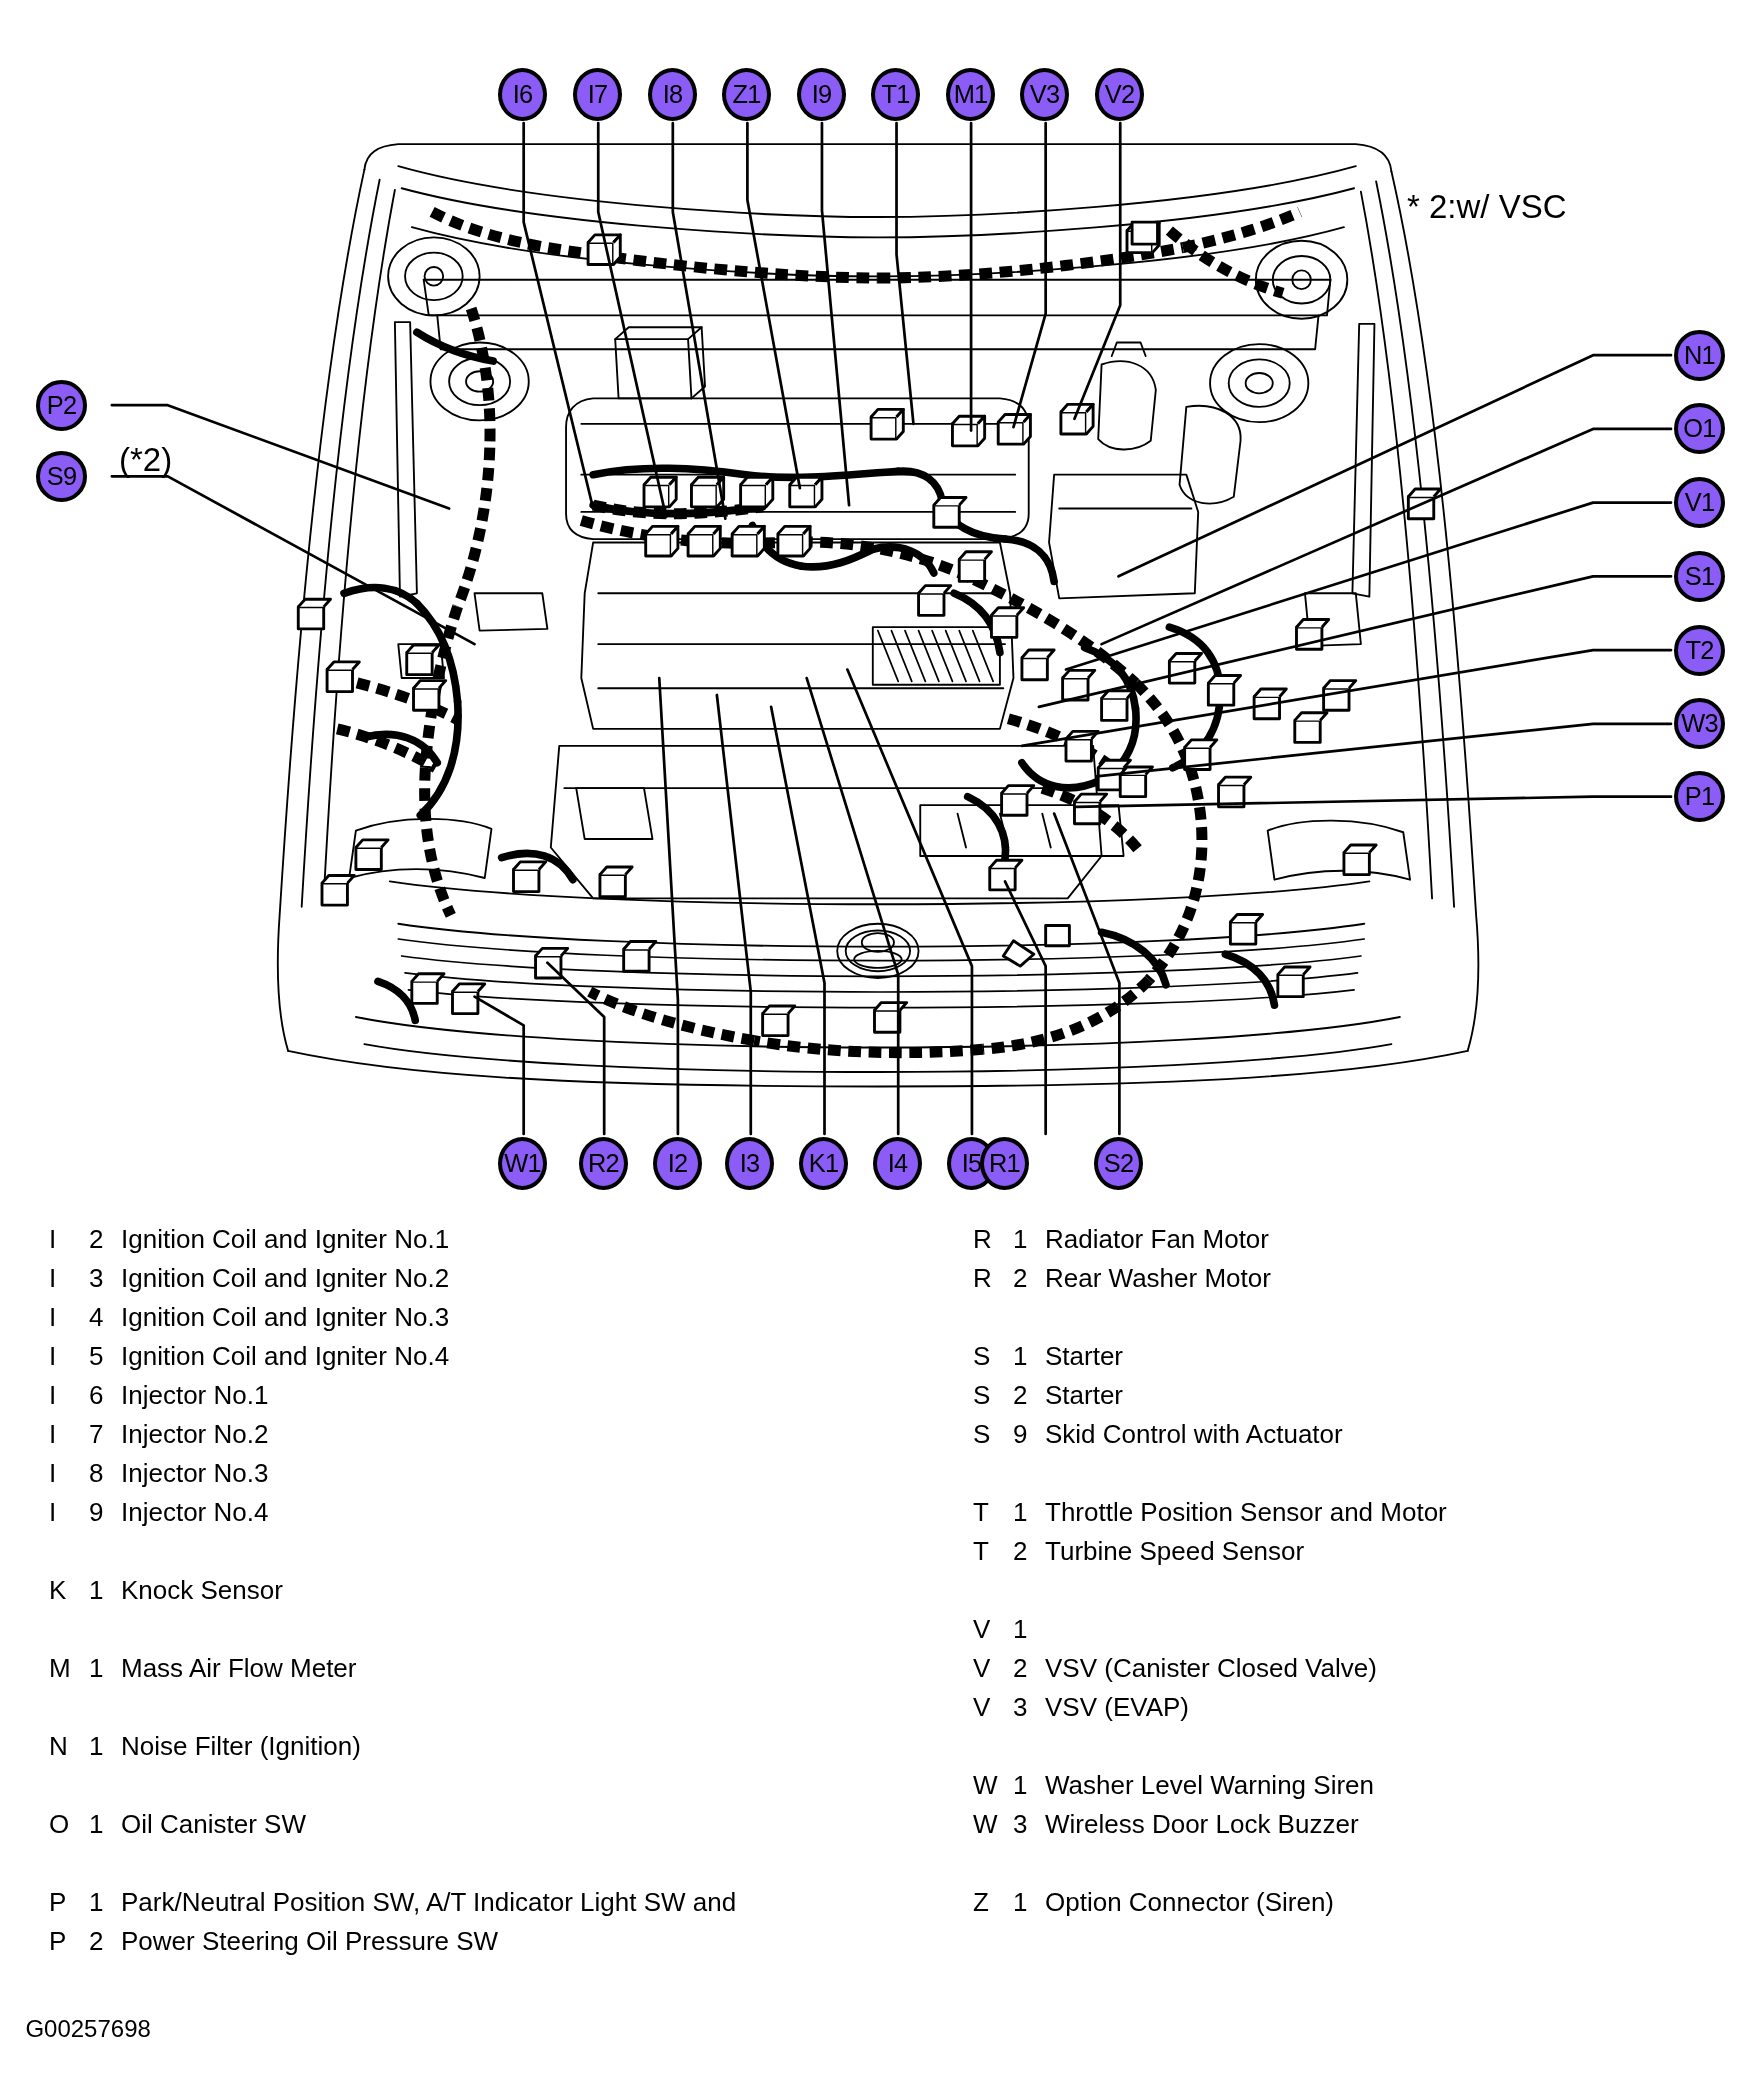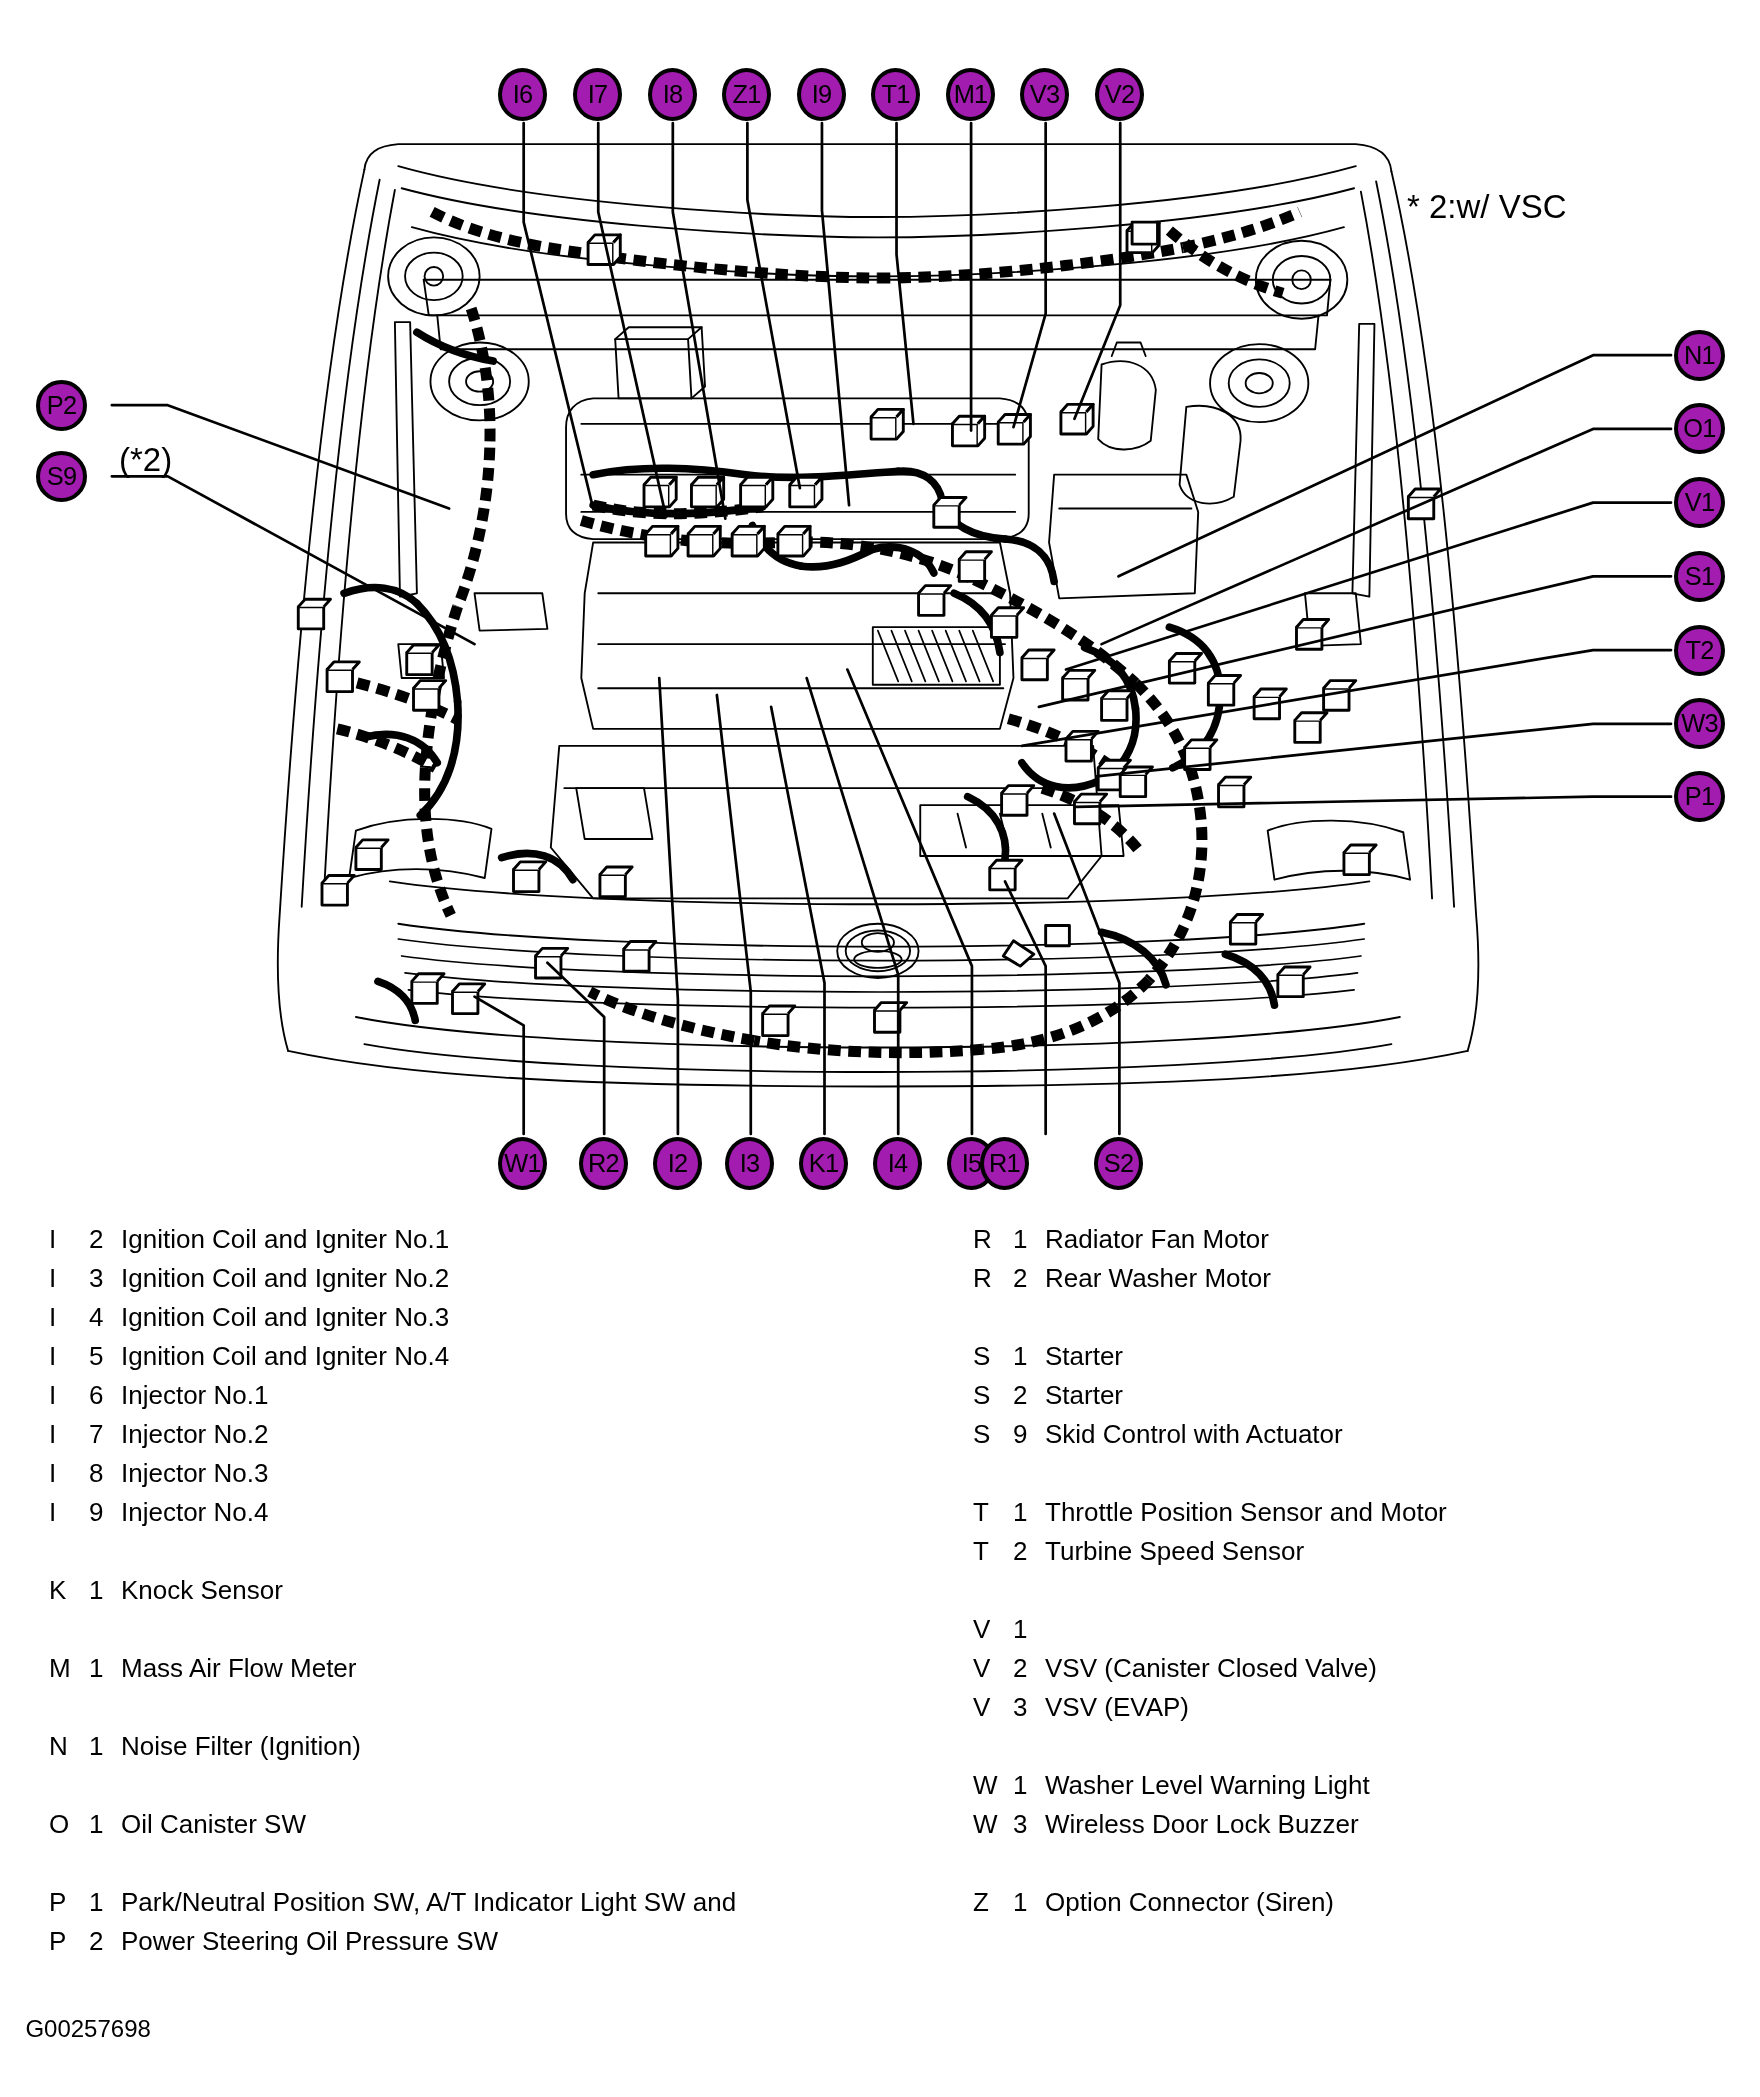--- a/index.html
+++ b/index.html
@@ -11,21 +11,21 @@
   }
   #page{position:relative;width:1760px;height:2098px;}
 
   
   #diagram{position:absolute;left:0;top:0;width:1760px;height:1212px;}
   #diagram svg{position:absolute;left:0;top:0;}
 
   
   .callout{
     position:absolute;width:51px;height:51px;border:4.2px solid #000;
-    border-radius:50%;background:#a21caf;box-sizing:border-box;
+    border-radius:50%;background:#8b5cf6;box-sizing:border-box;
     display:flex;align-items:center;justify-content:center;
     font-size:25.4px;letter-spacing:-0.8px;line-height:1;z-index:40;
   }
   .callout.oval{width:49px;height:53px;}
 
   .note{position:absolute;font-size:33px;white-space:nowrap;z-index:40;}
 
   
   #legend{position:absolute;left:0;top:1220px;width:1760px;height:877px;}
   .col{position:absolute;top:0;}
@@ -652,21 +652,21 @@
         </div>
         <div class="lrow">
           <span class="ltr">V</span>
           <span class="num">3</span>
           <span class="desc">VSV (EVAP)</span>
         </div>
         <div class="gap"></div>
         <div class="lrow">
           <span class="ltr">W</span>
           <span class="num">1</span>
-          <span class="desc">Washer Level Warning Light</span>
+          <span class="desc">Washer Level Warning Siren</span>
         </div>
         <div class="lrow">
           <span class="ltr">W</span>
           <span class="num">3</span>
           <span class="desc">Wireless Door Lock Buzzer</span>
         </div>
         <div class="gap"></div>
         <div class="lrow">
           <span class="ltr">Z</span>
           <span class="num">1</span>

